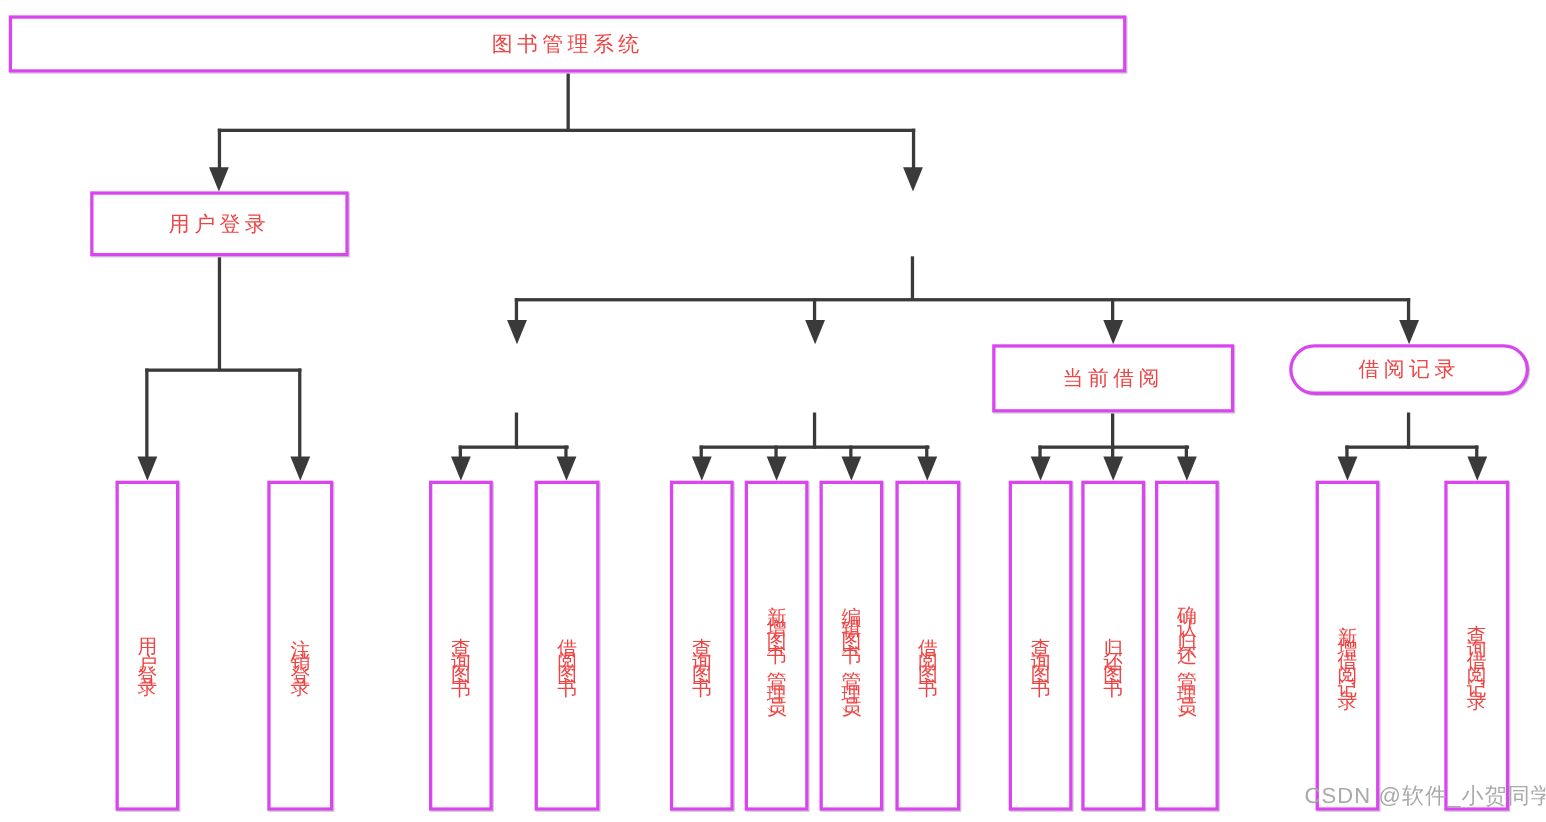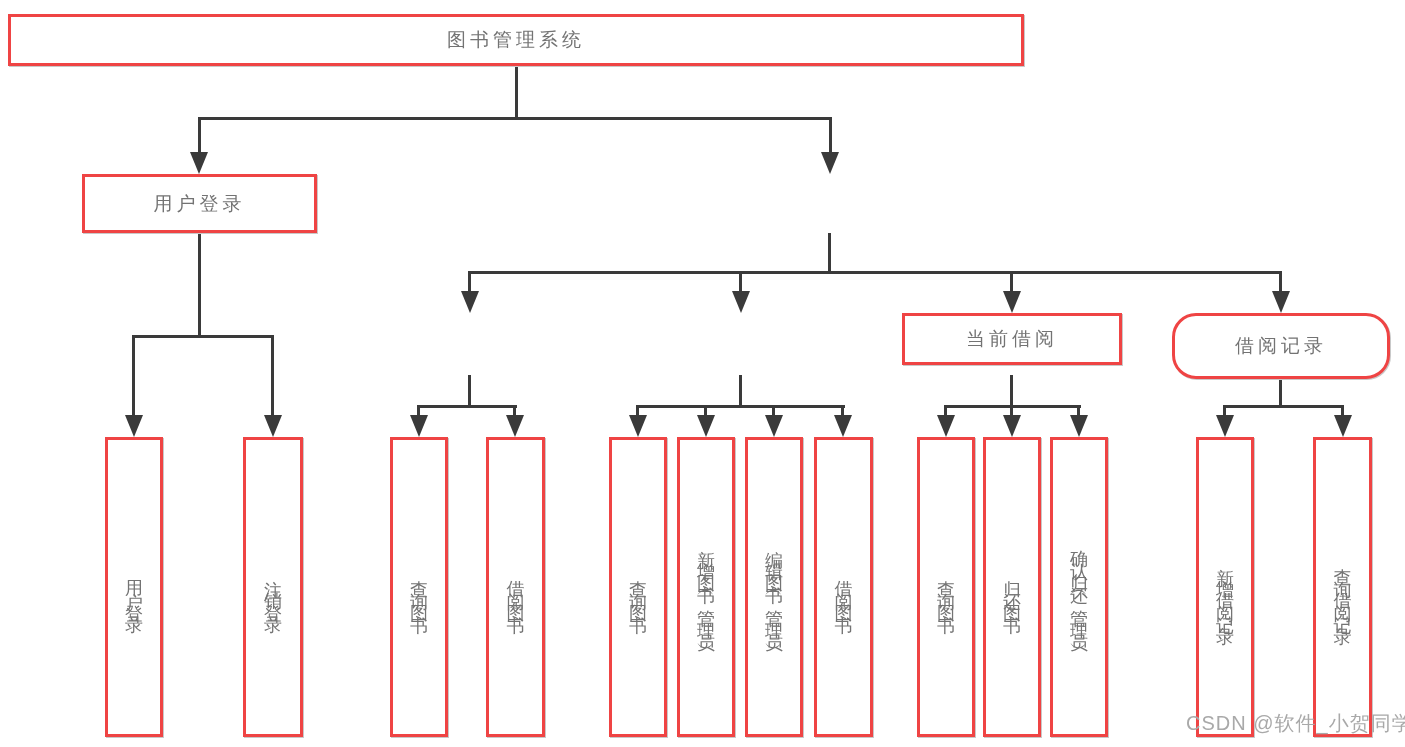--- a/index.html
+++ b/index.html
@@ -8,26 +8,26 @@
     width: 1405px;
     height: 747px;
     background: #ffffff;
     font-family: "Liberation Sans", "DejaVu Sans", sans-serif;
     overflow: hidden;
   }
   .box {
     position: absolute;
     box-sizing: border-box;
     background: #ffffff;
-    border: 3px solid #ef4444;
+    border: 3px solid #d946ef;
     box-shadow: 1px 1px 0 #c9c9c9;
     display: flex;
     align-items: center;
     justify-content: center;
-    color: #737373;
+    color: #ef4444;
     font-size: 19px;
     letter-spacing: 4px;
     text-align: center;
     z-index: 2;
   }
   .vbox {
     writing-mode: vertical-rl;
     text-orientation: mixed;
     font-size: 18px;
     letter-spacing: 12px;
@@ -62,22 +62,22 @@
 </style>
 </head>
 <body>
 
 <div id="canvas">
 
   <div class="box" style="left:8px; top:14px; width:1016px; height:52px;">图书管理系统</div>
 
   <div class="box" style="left:82px; top:174px; width:235px; height:59px;">用户登录</div>
 
-  <div class="box" style="left:902px; top:313px; width:220px; height:52px;">当前借阅</div>
-  <div class="box" style="left:1172px; top:313px; width:218px; height:66px;border-radius:24px;">借阅记录</div>
+  <div class="box" style="left:902px; top:313px; width:220px; height:62px;">当前借阅</div>
+  <div class="box" style="left:1172px; top:313px; width:218px; height:46px;border-radius:24px;">借阅记录</div>
 
   <div class="box vbox" style="left:105px; top:437px; width:58px; height:300px;">用户登录</div>
   <div class="box vbox" style="left:243px; top:437px; width:60px; height:300px;">注销登录</div>
 
   <div class="box vbox" style="left:390px; top:437px; width:58px; height:300px;">查询图书</div>
   <div class="box vbox" style="left:486px; top:437px; width:59px; height:300px;">借阅图书</div>
 
   <div class="box vbox" style="left:609px; top:437px; width:58px; height:300px;">查询图书</div>
   <div class="box vbox" style="left:677px; top:437px; width:58px; height:300px;">新增图书（管理员）</div>
   <div class="box vbox" style="left:745px; top:437px; width:58px; height:300px;">编辑图书（管理员）</div>

